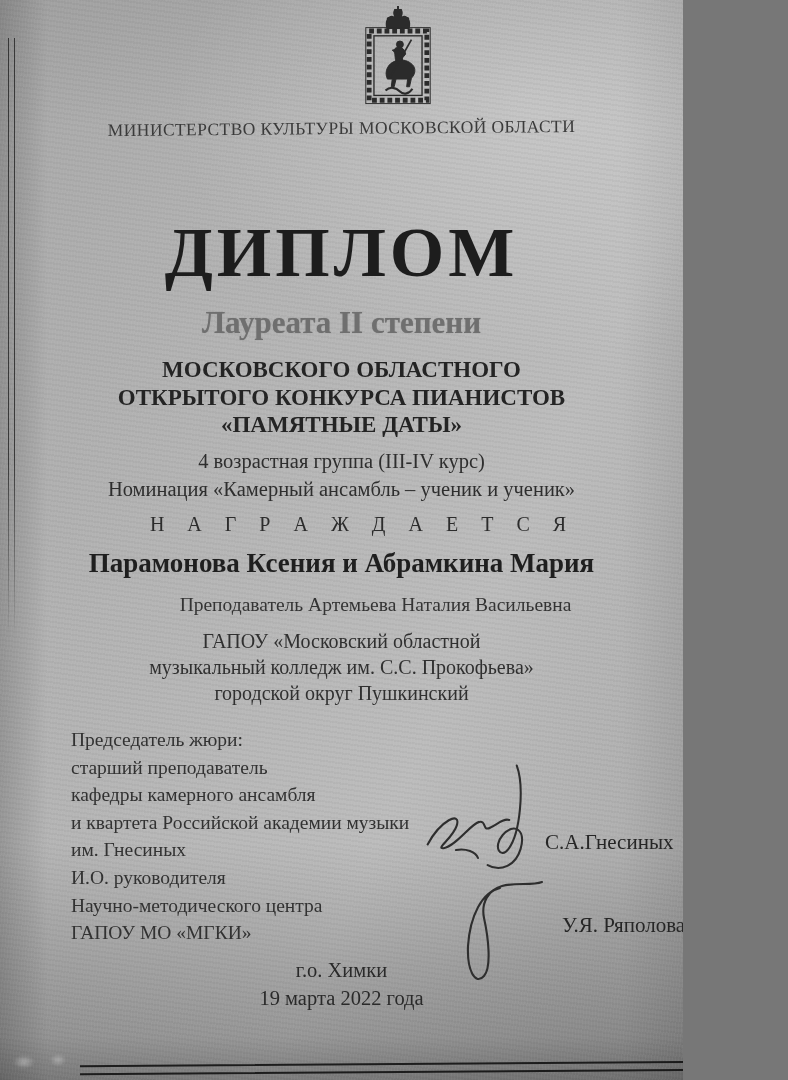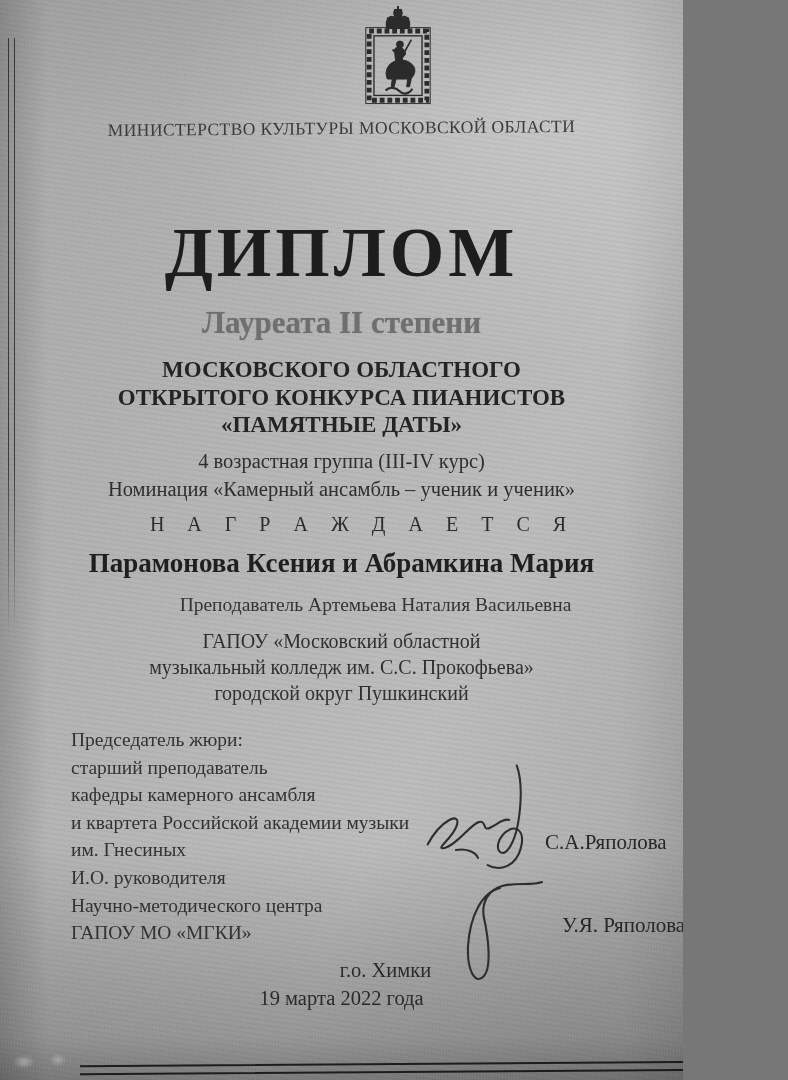--- a/index.html
+++ b/index.html
@@ -36,21 +36,21 @@
   .recipients{top:548px;font-size:27px;font-weight:bold;color:#1f1f1f;}
   .teacher{top:594px;font-size:19.5px;color:#343434;padding-left:34px;}
   .inst{font-size:20px;color:#303030;}
   .inst1{top:630px;} .inst2{top:656px;} .inst3{top:682px;}
   .left-block{position:absolute;left:71px;color:#323232;font-size:19.5px;line-height:27.5px;white-space:nowrap;}
   .jury{top:720px;margin-top:6px;}
   .director{top:864px;}
   .sig-name{position:absolute;font-size:21px;color:#262626;white-space:nowrap;}
   .name1{left:545px;top:830px;}
   .name2{left:562px;top:913px;}
-  .place{top:959px;font-size:20.5px;padding-left:44px;}
+  .place{top:959px;font-size:20.5px;}
   .date{top:987px;font-size:20.5px;}
   .emblem{position:absolute;left:361px;top:6px;width:74px;height:100px;}
   .signature{position:absolute;}
   .sig1{left:422px;top:752px;width:122px;height:136px;}
   .sig2{left:438px;top:846px;width:108px;height:152px;}
   .border-line-v{
     position:absolute;width:5px;
     border-left:1.5px solid rgba(25,25,25,0.75);
     border-right:1.5px solid rgba(25,25,25,0.75);
     -webkit-mask-image:linear-gradient(to bottom,#000 0%,#000 70%,transparent 100%);
@@ -142,21 +142,21 @@
     <div>и квартета Российской академии музыки</div>
     <div>им. Гнесиных</div>
   </div>
 
   <svg class="signature sig1" viewBox="0 0 130 140">
     <g fill="none" stroke="#2e2e2e" stroke-width="2.2" stroke-linecap="round">
       <path d="M6 96 C20 70 42 60 37 76 C33 89 14 101 23 100 C36 98 52 74 61 72 C69 70 64 83 73 78 C81 74 87 68 93 70"></path>
       <path d="M101 12 C109 34 105 84 92 101 C84 112 75 99 86 86 C98 72 111 80 105 101 C100 118 84 126 70 118"></path>
     </g>
   </svg>
-  <div class="sig-name name1">С.А.Ряполова</div>
+  <div class="sig-name name1">С.А.Гнесиных</div>
 
   <div class="left-block director">
     <div>И.О. руководителя</div>
     <div>Научно-методического центра</div>
     <div>ГАПОУ МО «МГКИ»</div>
   </div>
 
   <svg class="signature sig2" viewBox="0 0 108 152">
     <g fill="none" stroke="#2e2e2e" stroke-width="2.1" stroke-linecap="round">
       <path d="M18 4 C28 2 38 6 40 12"></path>

